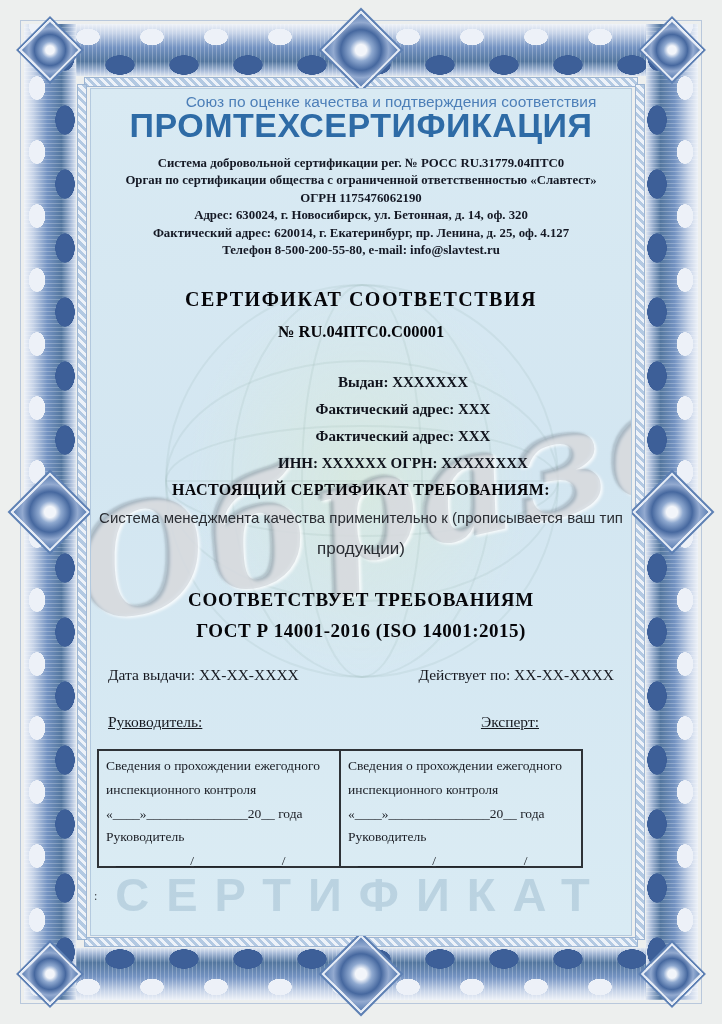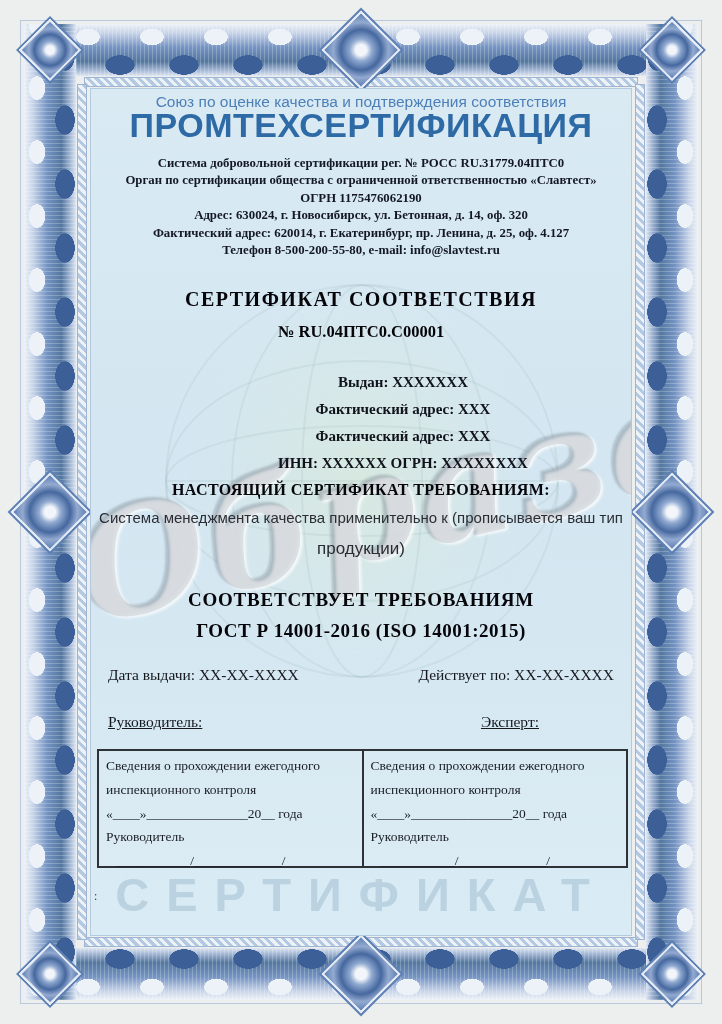--- a/index.html
+++ b/index.html
@@ -75,37 +75,37 @@
   .globe-wrap{position:absolute; left:71px; top:192px; width:400px; height:400px; opacity:.5;}
   .wm-diagonal{position:absolute; left:-20px; top:330px; width:600px; text-align:center;
     font-family:"DejaVu Serif","Liberation Serif",serif; font-style:italic; font-weight:bold;
     font-size:148px; letter-spacing:2px; color:rgba(138,148,158,.25);
     text-shadow:2px 2px 3px rgba(255,255,255,.8), -2px -2px 2px rgba(95,105,115,.28);
     transform:rotate(-13deg); pointer-events:none; white-space:nowrap;}
   .wm-bottom{position:absolute; left:0; top:778px; width:100%; text-align:center;
     font-family:"Liberation Sans","DejaVu Sans",sans-serif; font-weight:800;
     font-size:47px; letter-spacing:17px; color:rgba(151,181,202,.45); pointer-events:none;}
   .hdr-union{top:4px; font-family:"Liberation Sans","DejaVu Sans",sans-serif;
-    font-size:15.5px; color:#4d7fb8;}
+    font-size:15.5px; color:#4d7fb8;margin-left:30px;}
   .hdr-brand{top:17px; font-family:"Liberation Sans","DejaVu Sans",sans-serif;
     font-size:34px; font-weight:bold; color:#2e6ba6; letter-spacing:.5px;}
   .reg-block{top:66px; font-size:12.8px; font-weight:bold; color:#141824; line-height:17.4px;}
   .cert-title{top:199px; font-size:20px; font-weight:bold; letter-spacing:1.5px; color:#06060a;}
   .cert-number{top:233px; font-size:16.5px; font-weight:bold; color:#06060a;}
   .holder-block{top:280px; font-size:15px; font-weight:bold; line-height:27px; color:#10131c;margin-left:42px;}
   .stmt-head{top:392px; font-size:16px; font-weight:bold; letter-spacing:.4px; color:#06060a;}
   .stmt-line1{top:420px; font-family:"Liberation Sans","DejaVu Sans",sans-serif; font-size:15px; color:#2a2d33;}
   .stmt-line2{top:450px; font-family:"Liberation Sans","DejaVu Sans",sans-serif; font-size:17px; color:#2a2d33;}
   .comp-head{top:500px; font-size:19px; font-weight:bold; letter-spacing:.8px; color:#06060a;}
   .comp-std{top:531px; font-size:19px; font-weight:bold; letter-spacing:.5px; color:#06060a;}
   .row{position:absolute; left:17px; right:17px; display:flex; justify-content:space-between;
     font-size:15.5px; color:#16181f;}
   .row.validity{top:577px;}
   .row.signers{top:624px; right:92px;text-decoration:underline;}
-  .insp-wrap{position:absolute; left:6px; top:660px; width:531px; height:119px;
+  .insp-wrap{position:absolute; left:6px; top:660px; width:486px; height:119px;
     border:2px solid #2e3237; display:flex; box-sizing:border-box; background:rgba(255,255,255,.06);}
   .insp-cell{flex:1; padding:3px 7px; font-size:13.5px; line-height:23.8px; color:#1a1d24; box-sizing:border-box;}
   .insp-cell.first{border-right:2px solid #2e3237;}
   .insp-sign{padding-left:10px;}
   .stray{position:absolute; left:3px; top:800px; font-size:12px; color:#3a3f46;}
   .nowrap{white-space:nowrap;}
 </style>
 </head>
 <body>
 

